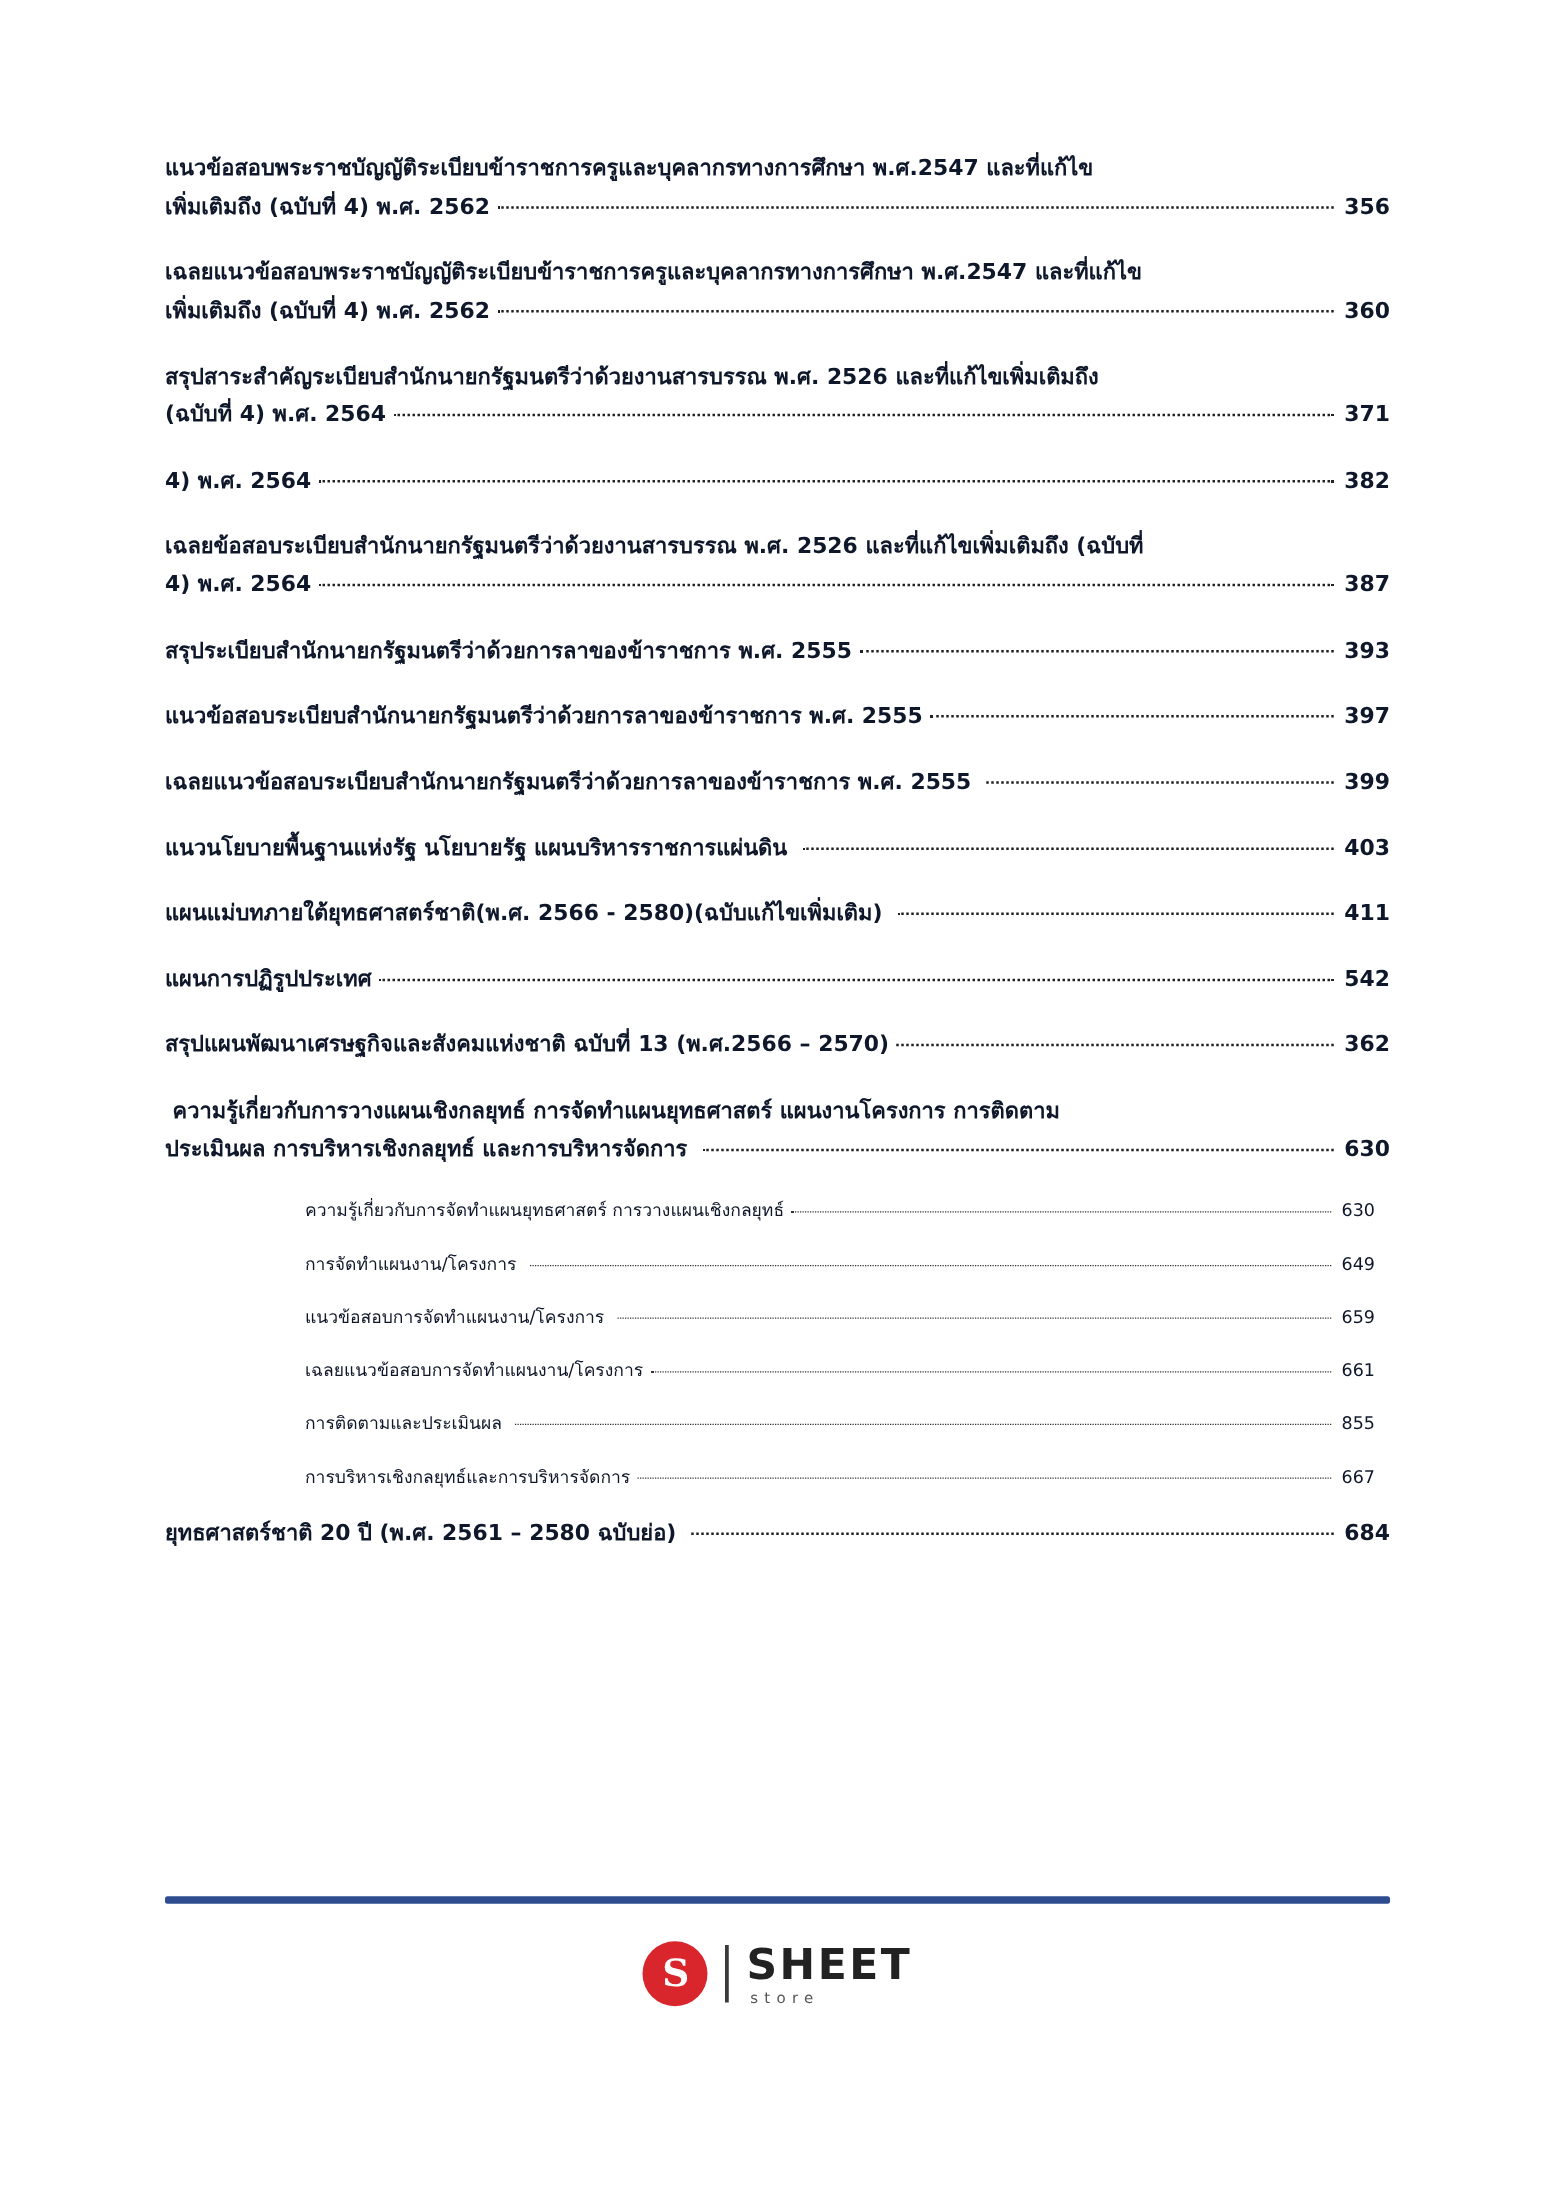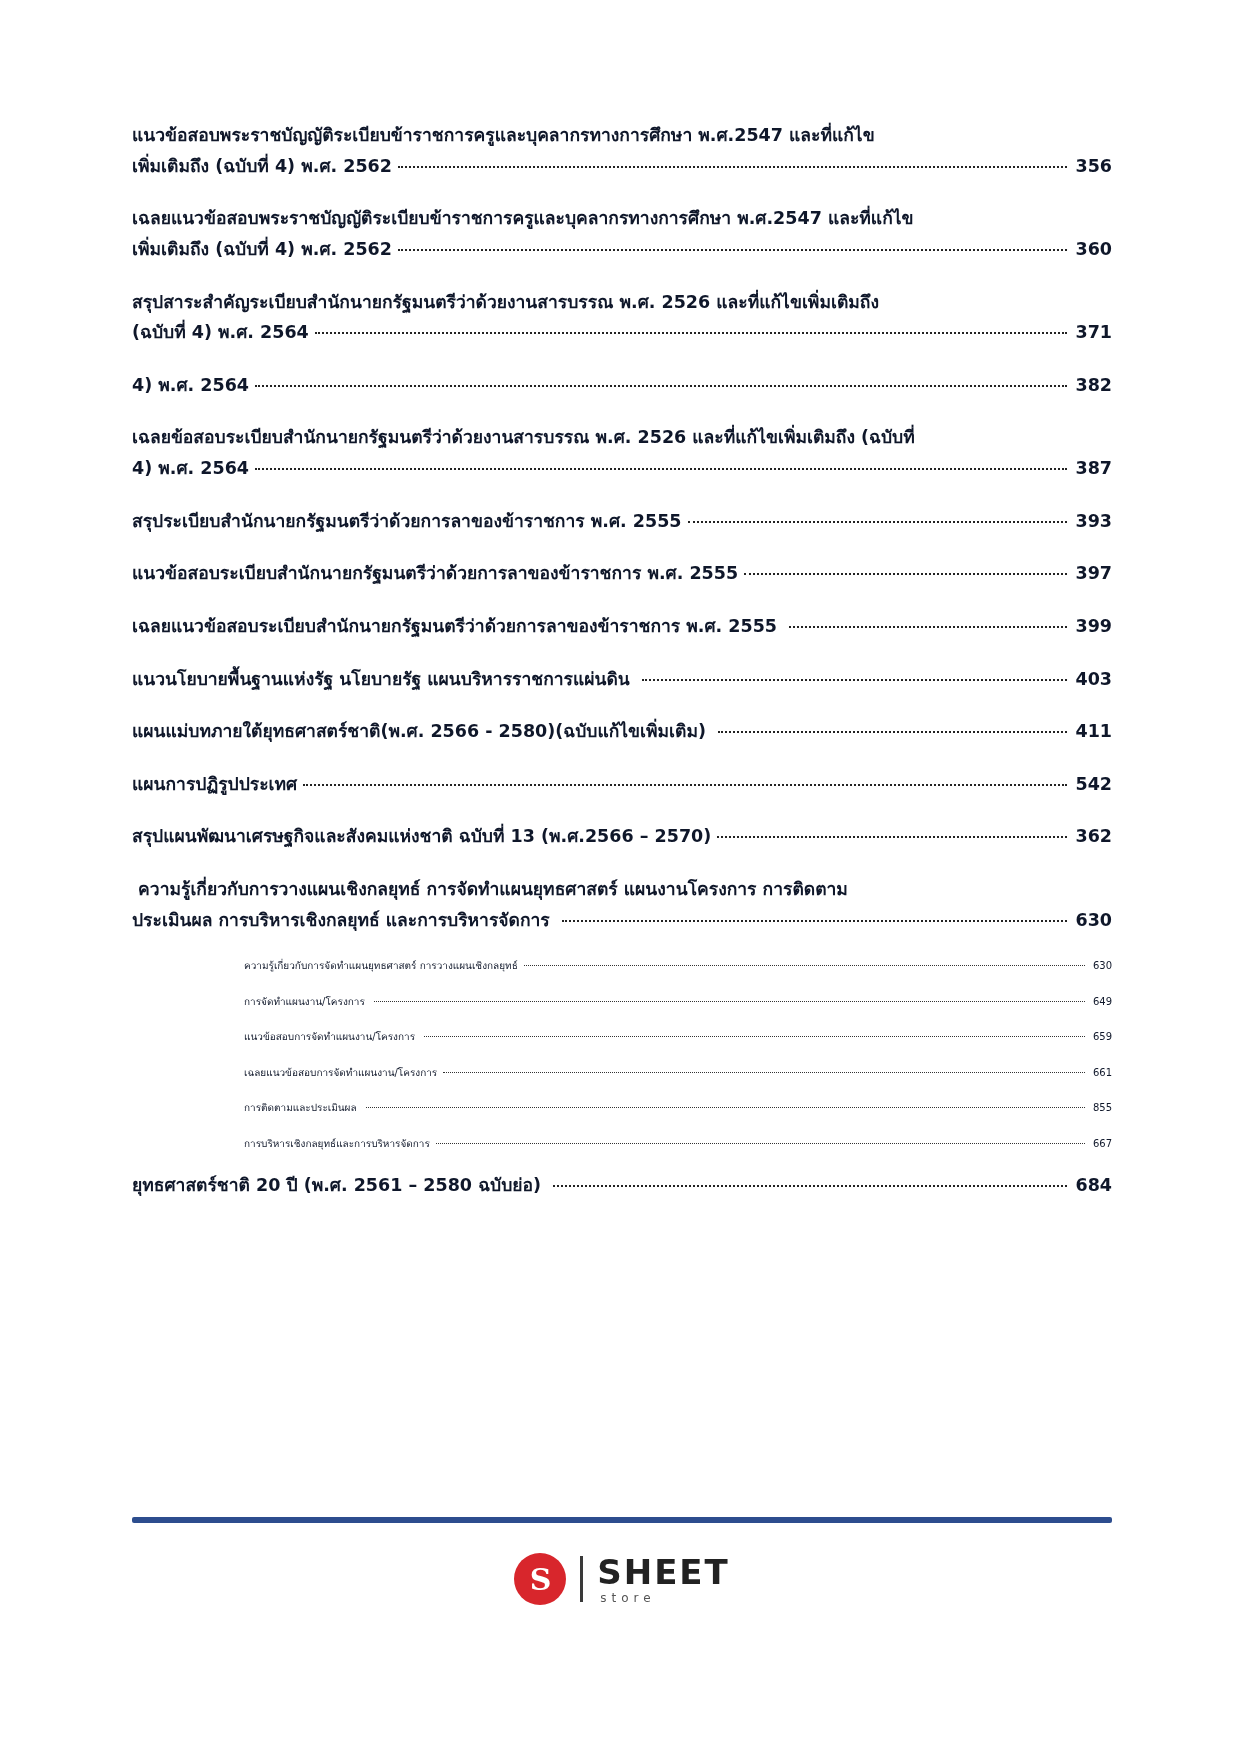--- a/index.html
+++ b/index.html
@@ -31,22 +31,22 @@
     display: block;
     margin: 0 0 22px 0;
     font-size: 17.5px;
     line-height: 1.75;
     font-weight: bold;
     color: #0f172a;
     text-align: left;
   }
   .entry.level-2 {
     font-weight: normal;
-    font-size: 10px;
-    margin: 0 0 18px 0;
+    font-size: 14px;
+    margin: 0 12px 18px 0;
     padding-left: 112px;
   }
   .entry .row {
     display: flex;
     align-items: baseline;
     width: 100%;
     justify-content: center;
   }
   .entry .title {
     white-space: pre-wrap;

